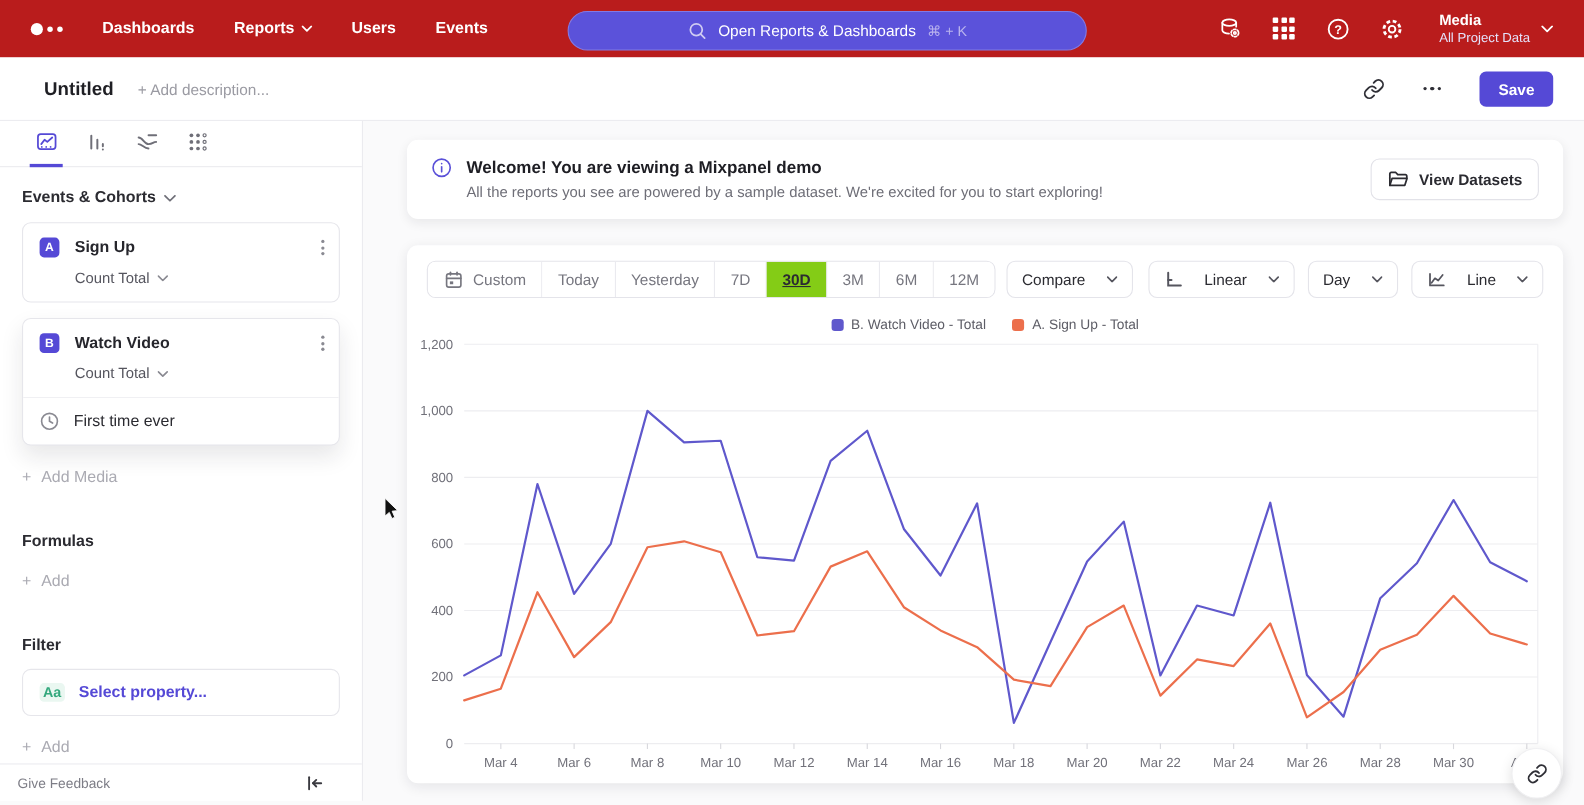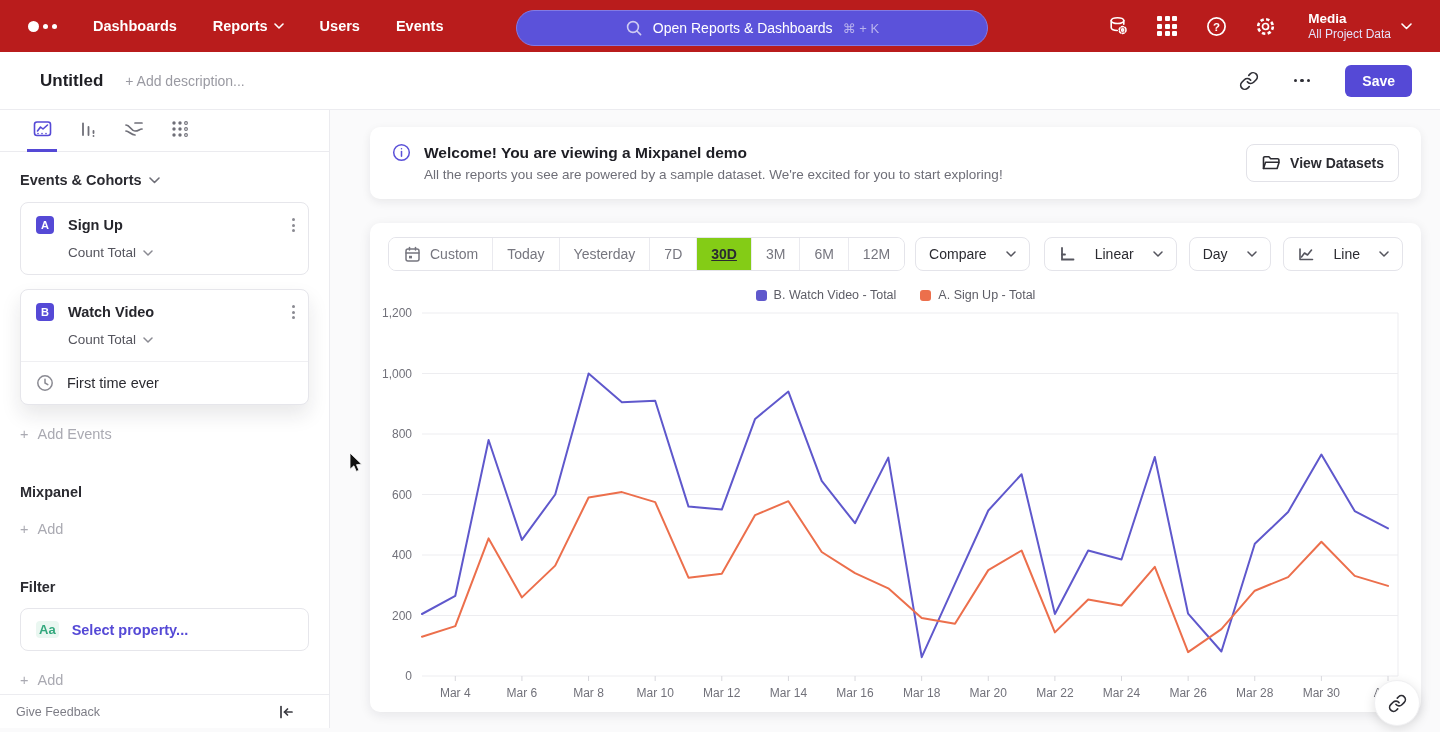--- a/index.html
+++ b/index.html
@@ -295,24 +295,24 @@
             <svg class="icon" width="18" height="18" viewBox="0 0 18 18" fill="none" stroke="#8a8a92" stroke-width="1.5" stroke-linecap="round">
                 <circle cx="9" cy="9" r="7.2"></circle>
                 <polyline points="9,5.2 9,9 11.8,10.6"></polyline>
               </svg>
             <span>First time ever</span>
           </div>
         </div>
 
         <div class="ghost-add">
           <span>+</span>
-          <span>Add Events</span>
-        </div>
-
-        <div class="side-label mt40">Mixpanel</div>
+          <span>Add Media</span>
+        </div>
+
+        <div class="side-label mt40">Formulas</div>
         <div class="ghost-add">
           <span>+</span>
           <span>Add</span>
         </div>
 
         <div class="side-label mt40">Filter</div>
         <div class="filter-card">
           <span class="aa-chip">Aa</span>
           <span class="filter-ph">Select property...</span>
         </div>

